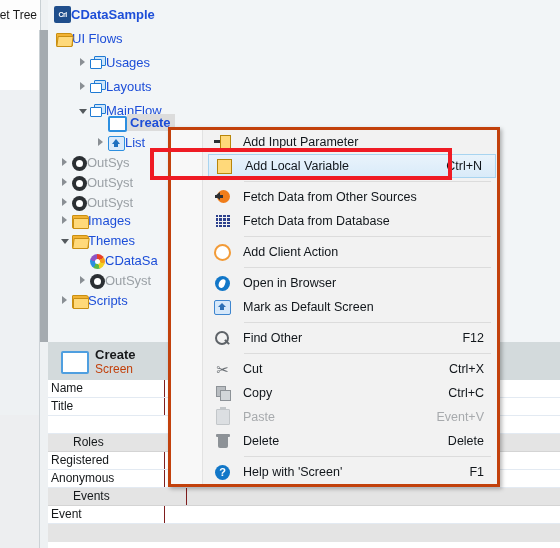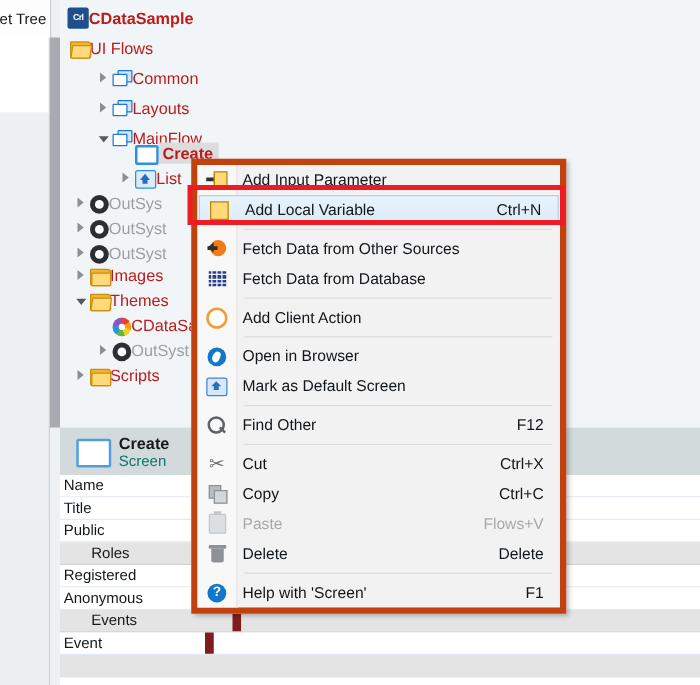--- a/index.html
+++ b/index.html
@@ -23,21 +23,21 @@
   
   .treescroll{position:absolute;left:40px;top:30px;width:8px;height:312px;background:#f0f0f0;}
   .treescroll .thumb{position:absolute;left:0;top:0;width:8px;height:312px;background:#a5abb0;}
 
   
   .treepane{position:absolute;left:48px;top:0;width:512px;height:342px;background:#f2f5f7;}
   .trow{position:absolute;left:0;height:20px;display:flex;align-items:center;white-space:nowrap;}
   .tw{position:absolute;width:11px;height:20px;display:flex;align-items:center;justify-content:center;}
   .arrow-c{width:0;height:0;border-left:5px solid #8a8f94;border-top:4px solid transparent;border-bottom:4px solid transparent;}
   .arrow-o{width:0;height:0;border-top:5px solid #555a5e;border-left:4px solid transparent;border-right:4px solid transparent;margin-top:2px;}
-  .tlabel{font-size:13px;color:#b91c1c;}
+  .tlabel{font-size:13px;color:#1d4ed8;}
   .tlabel.dim{color:#9ba1a6;}
   .tlabel.bold{font-weight:bold;}
   .tlabel.sel{background:#dcdcdc;padding:1px 5px 1px 3px;}
 
   
   .ic-badge{width:17px;height:17px;background:#1f4e8c;border-radius:2px;color:#fff;
             font-size:7px;font-weight:bold;display:flex;align-items:center;justify-content:center;
             letter-spacing:-0.5px;}
   .ic-folder{width:16px;height:13px;position:relative;margin-top:3px;}
   .ic-folder .bk{position:absolute;left:0;top:0;width:15px;height:12px;background:#f2b233;border:1px solid #c98f12;border-radius:1px 3px 2px 2px;}
@@ -57,36 +57,36 @@
   .ic-theme{width:15px;height:15px;border-radius:50%;margin-top:2px;
       background:conic-gradient(#e8402a 0 15%,#f59b1b 15% 30%,#f2d024 30% 45%,#5cb947 45% 60%,#2d8fe0 60% 78%,#8e54c4 78% 100%);
       position:relative;}
   .ic-theme:after{content:"";position:absolute;left:5px;top:5px;width:5px;height:5px;border-radius:50%;background:#fff;}
 
   
   .proppane{position:absolute;left:48px;top:342px;width:512px;height:206px;background:#fff;}
   .prophdr{position:absolute;left:0;top:0;width:512px;height:38px;background:#d3dadc;}
   .prophdr .pic{position:absolute;left:13px;top:9px;width:24px;height:19px;border:2px solid #4f9fe0;background:#fff;border-radius:2px;}
   .prophdr .ptitle{position:absolute;left:47px;top:5px;font-size:13px;font-weight:bold;color:#17191b;}
-  .prophdr .psub{position:absolute;left:47px;top:20px;font-size:12px;color:#0f766e;}
+  .prophdr .psub{position:absolute;left:47px;top:20px;font-size:12px;color:#c2410c;}
   .prophdr .phelp{position:absolute;left:133px;top:7px;width:15px;height:15px;border-radius:50%;
        background:#1277c8;color:#fff;font-size:11px;font-weight:bold;display:flex;align-items:center;justify-content:center;}
   .prows{position:absolute;left:0;top:38px;width:512px;}
   .prow{height:17px;display:flex;border-bottom:1px solid #e3eaf2;background:#fff;}
   .prow.group{background:#e4e4e4;border-bottom:1px solid #d4d4d4;}
   .prow .k{width:113px;padding-left:3px;font-size:12px;color:#15181a;line-height:17px;
-           border-right:7px solid #7f1d1d;overflow:hidden;white-space:nowrap;}
+           border-right:1px solid #7f1d1d;overflow:hidden;white-space:nowrap;}
   .prow.group .k{padding-left:25px;}
   .prow .v{flex:1;}
   .prow.group .v{background:#e4e4e4;}
   .pfill{height:18px;background:#e4e4e4;}
 
   
-  .menu{position:absolute;left:153px;top:127px;width:290px;background:#f2f2f2;
-        border:5px solid #c2410c;box-shadow:2px 2px 4px rgba(0,0,0,.28);z-index:40;}
+  .menu{position:absolute;left:168px;top:127px;width:290px;background:#f2f2f2;
+        border:3px solid #c2410c;box-shadow:2px 2px 4px rgba(0,0,0,.28);z-index:40;padding-left:36px;}
   .menu .gutter{position:absolute;left:0;top:0;width:31px;bottom:0;background:#f8f8f8;
                 border-right:1px solid #e2e2e2;}
   .mi{position:relative;height:24px;display:flex;align-items:center;z-index:2;}
   .mi .mic{width:31px;height:24px;display:flex;align-items:center;justify-content:center;flex:0 0 auto;}
   .mi .mtext{flex:1;font-size:12.5px;color:#11161b;padding-left:5px;white-space:nowrap;}
   .mi .mkey{font-size:12.5px;color:#11161b;padding-right:13px;white-space:nowrap;}
   .mi.disabled .mtext,.mi.disabled .mkey{color:#a7aaad;}
   .mi.sel{background:linear-gradient(#e9f3fb,#d9ebf9);border:1px solid #a8d4f0;
           height:24px;box-sizing:border-box;margin:0 1px;}
   .msep{height:1px;background:#dcdcdc;margin:3px 6px 3px 37px;position:relative;z-index:2;}
@@ -172,21 +172,21 @@
         </div>
         <div class="trow" style="top:52px;left:0">
           <div class="tw" style="left:29px">
             <div class="arrow-c"></div>
           </div>
           <div style="position:absolute;left:42px;display:flex;align-items:center">
             <div class="ic-flow">
               <i class="a"></i>
               <i class="b"></i>
             </div>
-            <span class="tlabel">Common</span>
+            <span class="tlabel">Usages</span>
           </div>
         </div>
         <div class="trow" style="top:76px;left:0">
           <div class="tw" style="left:29px">
             <div class="arrow-c"></div>
           </div>
           <div style="position:absolute;left:42px;display:flex;align-items:center">
             <div class="ic-flow">
               <i class="a"></i>
               <i class="b"></i>
@@ -312,21 +312,20 @@
     <div class="prows" id="prop-rows">
         <div class="prow">
           <div class="k">Name</div>
           <div class="v"></div>
         </div>
         <div class="prow">
           <div class="k">Title</div>
           <div class="v"></div>
         </div>
         <div class="prow">
-          <div class="k">Public</div>
           <div class="v"></div>
         </div>
         <div class="prow group">
           <div class="k">Roles</div>
           <div class="v"></div>
         </div>
         <div class="prow">
           <div class="k">Registered</div>
           <div class="v"></div>
         </div>
@@ -453,21 +452,21 @@
             </div>
           </div>
           <div class="mtext">Copy</div>
           <div class="mkey">Ctrl+C</div>
         </div>
         <div class="mi disabled">
           <div class="mic">
             <div class="m-paste"></div>
           </div>
           <div class="mtext">Paste</div>
-          <div class="mkey">Flows+V</div>
+          <div class="mkey">Event+V</div>
         </div>
         <div class="mi">
           <div class="mic">
             <div class="m-del">
               <span class="lid"></span>
               <span class="bd"></span>
             </div>
           </div>
           <div class="mtext">Delete</div>
           <div class="mkey">Delete</div>

